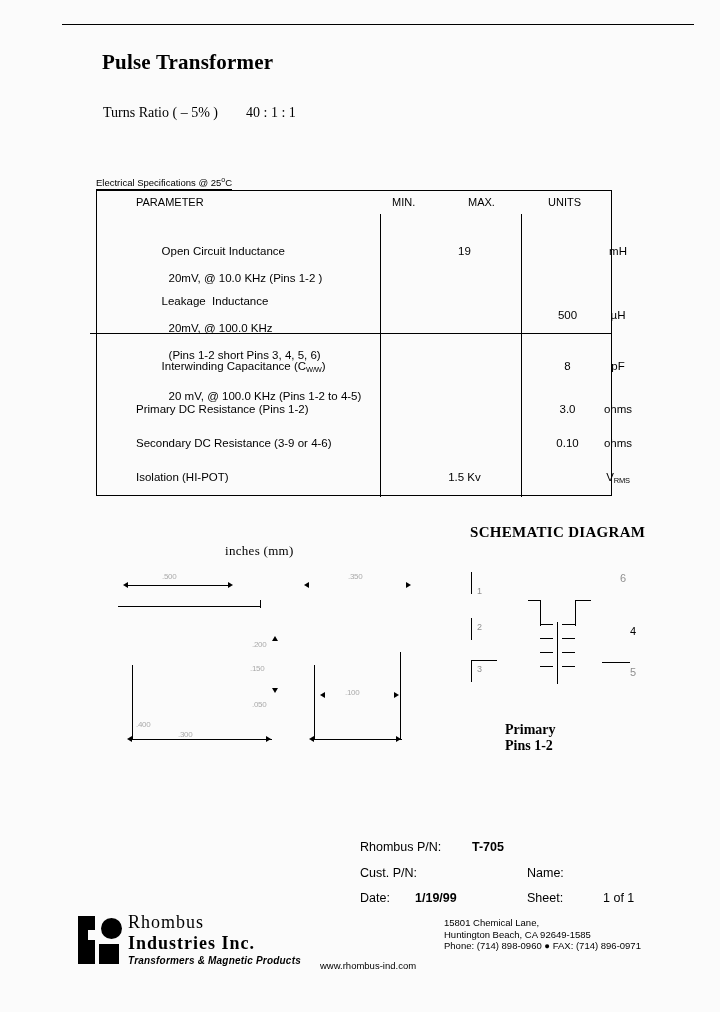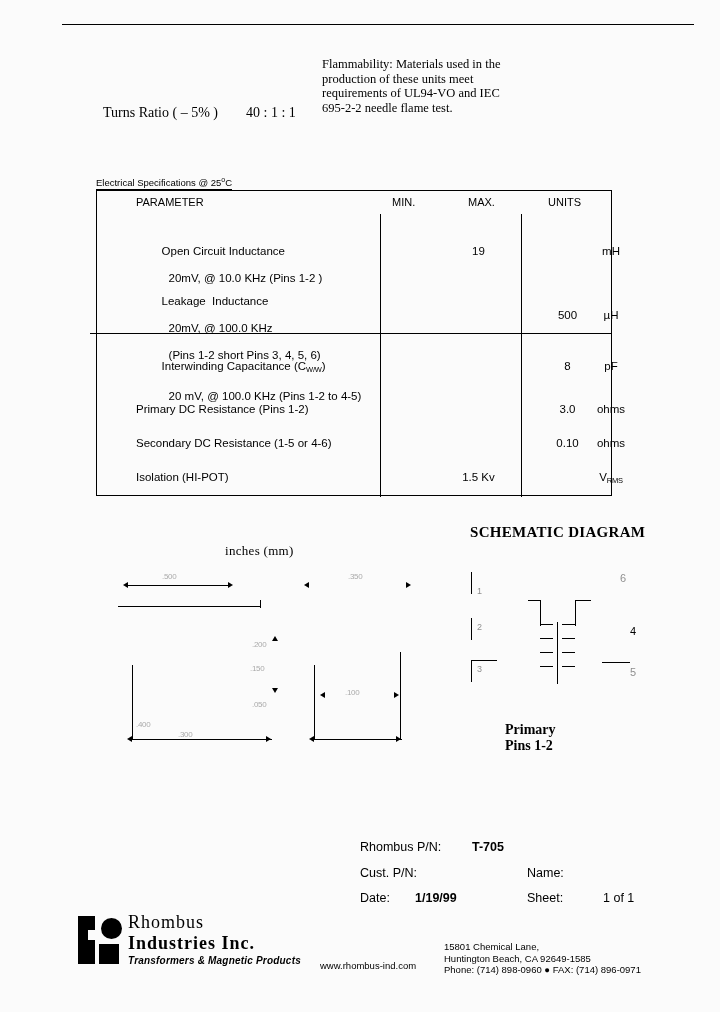--- a/index.html
+++ b/index.html
@@ -73,23 +73,23 @@
     position:absolute;top:5px;font-weight:normal;font-size:11px;
   }
   .th-param{left:40px;}
   .th-min{left:296px;}
   .th-max{left:372px;}
   .th-units{left:452px;}
 
   .row{position:absolute;font-size:11.5px;line-height:13.5px;}
   .row .pname{position:absolute;left:40px;white-space:pre;}
   .row .pname .ind{padding-left:7px;}
-  .row .vmin{position:absolute;left:296px;width:141px;text-align:center;padding-left:16px;}
+  .row .vmin{position:absolute;left:282px;width:141px;text-align:center;padding-left:16px;}
   .row .vmax{position:absolute;left:425px;width:93px;text-align:center;}
-  .row .vunit{position:absolute;left:425px;width:180px;text-align:center;}
+  .row .vunit{position:absolute;left:425px;width:180px;text-align:center;padding-left:7px;}
   sub{font-size:7.5px;vertical-align:-2px;letter-spacing:-.2px;}
 
   
   .dh{
     position:absolute;
     font-family:"Liberation Serif",serif;
     font-weight:bold;font-size:15px;letter-spacing:.3px;
   }
   .dh-phys{left:176px;top:524px;}
   .dh-sub{left:225px;top:543px;font-weight:normal;font-size:13px;}
@@ -128,36 +128,36 @@
   .logo .ball{position:absolute;left:23px;top:2px;width:21px;height:21px;border-radius:50%;background:#000;}
   .logo .foot{position:absolute;left:21px;top:28px;width:20px;height:20px;background:#000;}
 
   .brand1{position:absolute;left:128px;top:912px;
     font-family:"Liberation Serif",serif;font-weight:normal;font-size:18px;letter-spacing:1px;}
   .brand2{position:absolute;left:128px;top:933px;
     font-family:"Liberation Serif",serif;font-weight:bold;font-size:18px;letter-spacing:1px;}
   .brand3{position:absolute;left:128px;top:955px;
     font-style:italic;font-weight:bold;font-size:10px;letter-spacing:.2px;}
 
-  .addr{position:absolute;left:444px;top:917px;font-size:9.5px;line-height:11.5px;margin-top:24px;}
+  .addr{position:absolute;left:444px;top:917px;font-size:9.5px;line-height:11.5px;}
   .web{position:absolute;left:320px;top:960px;font-size:9.5px;}
 </style>
 </head>
 <body>
 
 <div class="page">
 
   <div class="top-rule"></div>
 
+  <div class="title">Pulse Transformer</div>
 
   <div class="turns">
     <span>Turns Ratio ( – 5% )</span><span class="ratio">40 : 1 : 1</span>
   </div>
 
-  <div class="flam">Flammability: Materials used in the production of these units meet requirements of UL94-VO and IEC 695-2-2 needle flame test.</div>
 
   <div class="spec-cap">
     <span>Electrical Specifications @ 25</span><sup>o</sup><span>C</span>
   </div>
 
   <div class="table-wrap">
     <div class="vline left-edge"></div>
     <div class="vline c1"></div>
     <div class="vline c2"></div>
     <div class="hline-mid"></div>
@@ -197,21 +197,21 @@
       <div class="vunit" style="top:14px;">pF</div>
     </div>
 
     <div class="row" style="top:212px;left:0;width:100%;">
       <div class="pname">Primary DC Resistance (Pins 1-2)</div>
       <div class="vmax">3.0</div>
       <div class="vunit">ohms</div>
     </div>
 
     <div class="row" style="top:246px;left:0;width:100%;">
-      <div class="pname">Secondary DC Resistance (1-5 or 4-6)</div>
+      <div class="pname">Secondary DC Resistance (3-9 or 4-6)</div>
       <div class="vmax">0.10</div>
       <div class="vunit">ohms</div>
     </div>
 
     <div class="row" style="top:280px;left:0;width:100%;">
       <div class="pname">Isolation (HI-POT)</div>
       <div class="vmin">1.5 Kv</div>
       <div class="vunit">
         <span>V</span><sub>RMS</sub>
       </div>

